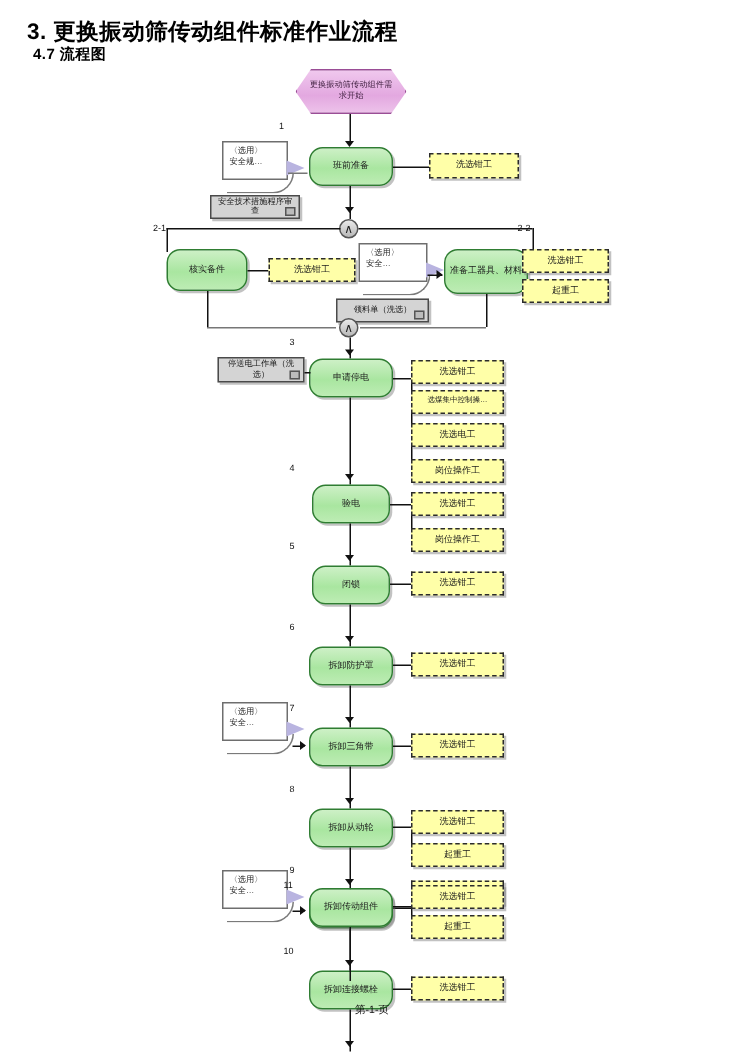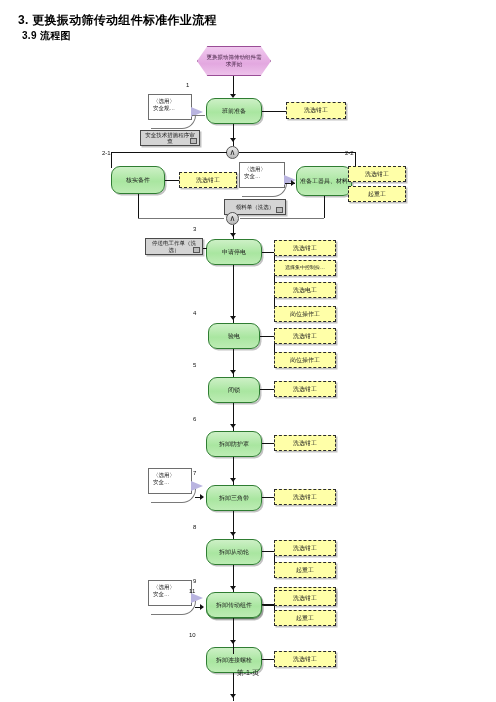--- a/index.html
+++ b/index.html
@@ -3,21 +3,21 @@
 <meta charset="utf-8">
 <style>
   html,body{margin:0;padding:0;}
   body{
     width:496px;height:702px;background:#ffffff;
     font-family:"Liberation Sans","DejaVu Sans",sans-serif;
     color:#000;position:relative;overflow:hidden;
   }
   .doc{position:relative;width:496px;height:702px;}
 
-  .title{position:absolute;left:18px;top:12px;font-size:12px;font-weight:bold;letter-spacing:.3px;}
+  .title{position:absolute;left:18px;top:12px;font-size:15px;font-weight:bold;letter-spacing:.3px;}
   .subtitle{position:absolute;left:22px;top:29px;font-size:10px;font-weight:bold;letter-spacing:.3px;}
 
   .canvas{position:absolute;left:0;top:44px;width:496px;height:610px;}
 
   
   .proc{
     position:absolute;border:1px solid #2f7d32;border-radius:9px;
     background:linear-gradient(180deg,#cdf0c6 0%,#a9e6a0 55%,#bdecb4 100%);
     box-shadow:1.5px 1.5px 0 rgba(120,120,120,.45);
     display:flex;align-items:center;justify-content:center;text-align:center;
@@ -86,21 +86,21 @@
   .lbl2{position:absolute;font-size:6px;color:#111;}
 
   .footer{position:absolute;left:0;top:668px;width:496px;text-align:center;font-size:7px;color:#111;}
 </style>
 </head>
 <body>
 
 <div class="doc">
 
   <div class="title">3. 更换振动筛传动组件标准作业流程</div>
-  <div class="subtitle">3.9 流程图</div>
+  <div class="subtitle">4.7 流程图</div>
 
   <div class="canvas">
 
     <div class="start" style="left:197px;top:2px;">更换振动筛传动组件需求开始</div>
     <div class="vl" style="left:233px;top:32px;height:20px;"></div>
     <div class="arrow-d" style="left:230px;top:50px;"></div>
 
     <div class="stepnum" style="left:186px;top:38px;">1</div>
     <div class="proc" style="left:206px;top:54px;width:56px;height:26px;">班前准备</div>
     <div class="hl" style="left:262px;top:67px;width:24px;"></div>

